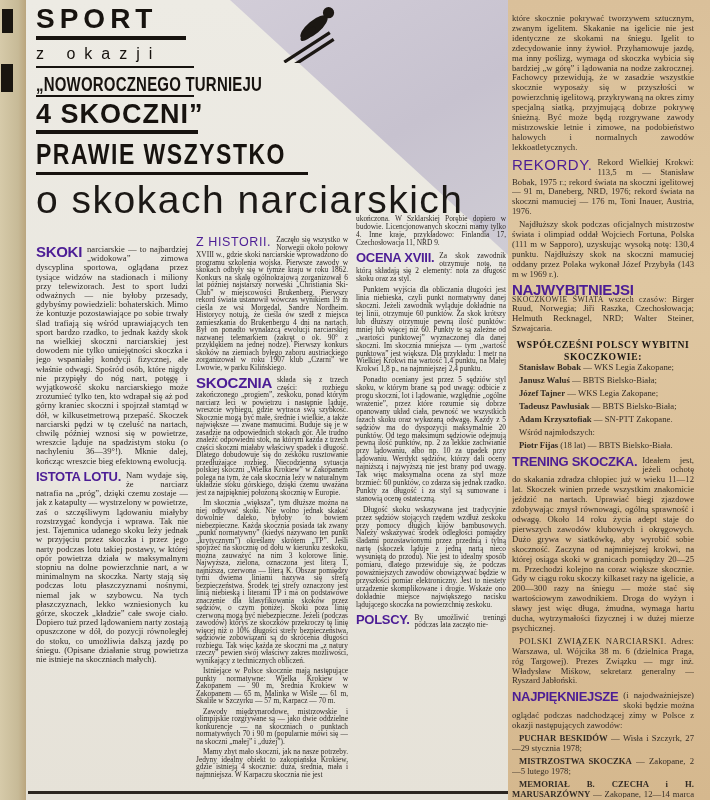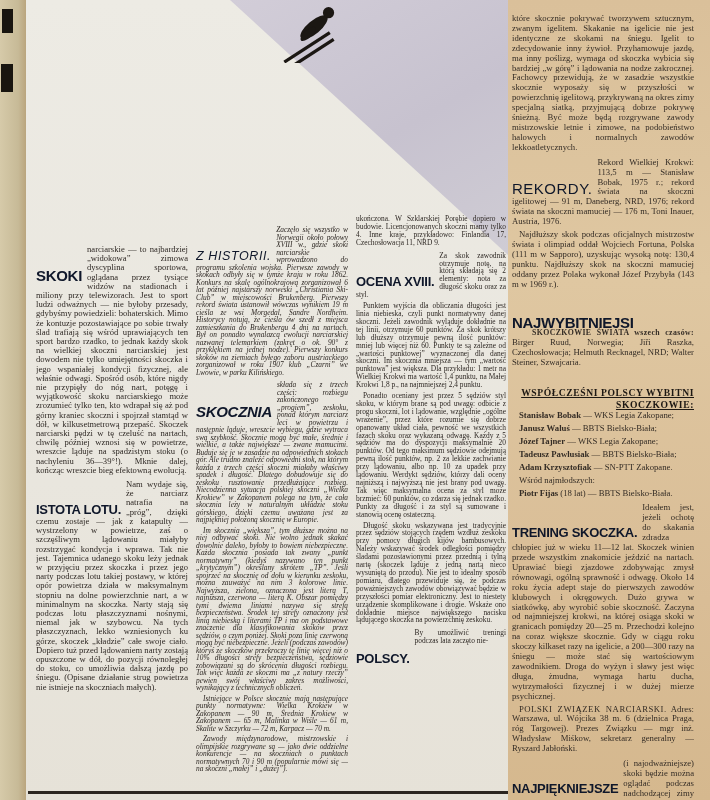--- a/index.html
+++ b/index.html
@@ -37,40 +37,40 @@
   .m-prawie{font-family:"Liberation Sans",sans-serif;font-weight:700;font-size:23px;
        letter-spacing:1.5px;line-height:26px;transform:scaleY(1.25);transform-origin:left top;
        display:inline-block;}
   .r5{width:272px;height:3px;margin:8px 0 4px;}
   .m-title{font-family:"Liberation Sans",sans-serif;font-weight:400;font-size:39px;
        letter-spacing:1.5px;line-height:42px;color:#1c1916;white-space:nowrap;}
 
   
   .col{position:absolute;text-align:justify;color:#2e2824;overflow:hidden;z-index:2;}
   .col1{left:36px;top:240px;width:152px;height:550px;font-size:8.6px;line-height:9.2px;}
-  .col2{left:196px;top:226px;width:152px;height:552px;font-size:7.4px;line-height:7.5px;font-style:italic;}
+  .col2{left:196px;top:236px;width:152px;height:552px;font-size:7.4px;line-height:7.5px;}
   .col3{left:356px;top:215px;width:150px;height:582px;font-size:7.4px;line-height:7.9px;}
   .rcol{left:512px;top:14px;width:182px;height:784px;font-size:8.7px;line-height:9.9px;
         color:#342c25;}
   .para{margin:0 0 3px;}
   .para.ind{text-indent:7px;}
   .sect{margin-top:5px;}
 
   
-  .rh{float:left;font-family:"Liberation Sans",sans-serif;font-weight:700;color:#0f172a;
-      margin-right:5px;letter-spacing:-0.3px;margin-top:24px;}
+  .rh{float:left;font-family:"Liberation Sans",sans-serif;font-weight:700;color:#4c1d95;
+      margin-right:5px;letter-spacing:-0.3px;}
   .rh1{font-size:15px;line-height:14px;}
   .rh2{font-size:13px;line-height:12px;}
   .rh-light{font-family:"Liberation Sans",sans-serif;font-weight:400;font-size:12.5px;
       line-height:12px;letter-spacing:0.6px;}
   .rh-rek{font-size:15px;line-height:14px;font-weight:400;letter-spacing:0.5px;}
   .rh-naj{font-size:15px;line-height:10px;}
-  .subcaps{font-weight:700;font-size:7.8px;letter-spacing:0.4px;margin-left:20px;}
+  .subcaps{font-weight:400;font-size:7.8px;letter-spacing:0.4px;}
   .blockhead{font-weight:700;font-size:9.6px;letter-spacing:0.6px;line-height:11.5px;
-      text-align:right;margin:19px 0 1px;color:#1d1813;text-decoration:underline;}
+      text-align:center;margin:5px 0 1px;color:#1d1813;}
   .inlinehead{font-weight:400;letter-spacing:0.5px;}
   b{font-weight:700;}
   .bottom-rule{position:absolute;left:28px;top:791px;width:480px;height:3px;
       background:#2c2620;z-index:2;}
 </style>
 </head>
 <body>
 
 <div class="sheet">
 
@@ -86,20 +86,33 @@
   <svg class="jumper" viewBox="0 0 64 60">
     <g fill="#1b1713">
       <rect x="-3" y="43" width="56" height="3.4" transform="rotate(-33 25 45)"></rect>
       <rect x="1" y="50" width="56" height="3.4" transform="rotate(-33 29 52)"></rect>
       <ellipse cx="32" cy="24" rx="17.5" ry="6.8" transform="rotate(-40 32 24)"></ellipse>
       <circle cx="47" cy="9" r="5.8"></circle>
       <ellipse cx="26" cy="31" rx="10" ry="4" transform="rotate(-42 26 31)"></ellipse>
     </g>
   </svg>
 
+  <div class="masthead">
+    <div class="m-sport">SPORT</div>
+    <div class="rule r1"></div>
+    <div class="m-okazji">z okazji</div>
+    <div class="rule r2"></div>
+    <div><span class="m-turniej">„NOWOROCZNEGO TURNIEJU</span></div>
+    <div class="rule r3"></div>
+    <div class="m-skoczni">4 SKOCZNI”</div>
+    <div class="rule r4"></div>
+    <div><span class="m-prawie">PRAWIE WSZYSTKO</span></div>
+    <div class="rule r5"></div>
+    <div class="m-title">o skokach narciarskich</div>
+  </div>
 
   <div class="col col1">
     <p class="para sect">
       <span class="rh rh1">SKOKI</span>
       <span>narciarskie — to najbardziej „widokowa” zimowa dyscyplina sportowa, oglądana przez tysiące widzów na stadionach i miliony przy telewizorach. Jest to sport ludzi odważnych — nie byłoby przesady, gdybyśmy powiedzieli: bohaterskich. Mimo że kontuzje pozostawiające po sobie trwały ślad trafiają się wśród uprawiających ten sport bardzo rzadko, to jednak każdy skok na wielkiej skoczni narciarskiej jest dowodem nie tylko umiejętności skoczka i jego wspaniałej kondycji fizycznej, ale właśnie odwagi. Spośród osób, które nigdy nie przypięły do nóg nart, potęgę i wyjątkowość skoku narciarskiego może zrozumieć tylko ten, kto wdrapał się aż pod górny kraniec skoczni i spojrzał stamtąd w dół, w kilkusetmetrową przepaść. Skoczek narciarski pędzi w tę czeluść na nartach, chwilę później wznosi się w powietrze, wreszcie ląduje na spadzistym stoku (o nachyleniu 36—39°!). Mknie dalej, kończąc wreszcie bieg efektowną ewolucją.</span>
     </p>
     <p class="para sect">
       <span class="rh rh2">ISTOTA LOTU.</span>
       <span>Nam wydaje się, że narciarz natrafia na „próg”, dzięki czemu zostaje — jak z katapulty — wystrzelony w powietrze, zaś o szczęśliwym lądowaniu miałyby rozstrzygać kondycja i wprawa. Tak nie jest. Tajemnica udanego skoku leży jednak w przyjęciu przez skoczka i przez jego narty podczas lotu takiej postawy, w której opór powietrza działa w maksymalnym stopniu na dolne powierzchnie nart, a w minimalnym na skoczka. Narty stają się podczas lotu płaszczyznami nośnymi, niemal jak w szybowcu. Na tych płaszczyznach, lekko wzniesionych ku górze, skoczek „kładzie” całe swoje ciało. Dopiero tuż przed lądowaniem narty zostają opuszczone w dół, do pozycji równoległej do stoku, co umożliwia dalszą jazdę po śniegu. (Opisane działanie strug powietrza nie istnieje na skoczniach małych).</span>
     </p>
@@ -108,22 +121,23 @@
   <div class="col col2">
     <p class="para">
       <span class="rh rh-light">Z HISTORII.</span>
       <span>Zaczęło się wszystko w Norwegii około połowy XVIII w., gdzie skoki narciarskie wprowadzono do programu szkolenia wojska. Pierwsze zawody w skokach odbyły się w tymże kraju w roku 1862. Konkurs na skalę ogólnokrajową zorganizował 6 lat później najstarszy norweski „Christiania Ski-Club” w miejscowości Brukenberg. Pierwszy rekord świata ustanowił wówczas wynikiem 19 m cieśla ze wsi Morgedal, Sandre Nordheim. Historycy notują, że cieśla ów szedł z miejsca zamieszkania do Brukenbergu 4 dni na nartach. Był on ponadto wynalazcą ewolucji narciarskiej nazwanej telemarkiem (zakręt o ok. 90° z przyklękiem na jednej nodze). Pierwszy konkurs skoków na ziemiach byłego zaboru austriackiego zorganizował w roku 1907 klub „Czarni” we Lwowie, w parku Kilińskiego.</span>
     </p>
     <p class="para sect">
       <span class="rh rh1">SKOCZNIA</span>
       <span>składa się z trzech części: rozbiegu zakończonego „progiem”, zeskoku, ponad którym narciarz leci w powietrzu i następnie ląduje, wreszcie wybiegu, gdzie wytraca swą szybkość. Skocznie mogą być małe, średnie i wielkie, a także największe — zwane mamucimi. Buduje się je w zasadzie na odpowiednich stokach gór. Ale trudno znaleźć odpowiedni stok, na którym każda z trzech części skoczni miałaby właściwy spadek i długość. Dlatego dobudowuje się do zeskoku rusztowanie przedłużające rozbieg. Niecodzienna sytuacja polskiej skoczni „Wielka Krokiew” w Zakopanem polega na tym, że cała skocznia leży w naturalnym układzie stoku górskiego, dzięki czemu uważana jest za najpiękniej położoną skocznię w Europie.</span>
     </p>
     <p class="para ind">Im skocznia „większa”, tym dłuższe można na niej odbywać skoki. Nie wolno jednak skakać dowolnie daleko, byłoby to bowiem niebezpieczne. Każda skocznia posiada tak zwany „punkt normatywny” (kiedyś nazywano ten punkt „krytycznym”) określany skrótem „TP”. Jeśli spojrzeć na skocznię od dołu w kierunku zeskoku, można zauważyć na nim 3 kolorowe linie. Najwyższa, zielona, oznaczona jest literą T, najniższa, czerwona — literą K. Obszar pomiędzy tymi dwiema liniami nazywa się strefą bezpieczeństwa. Środek tej strefy oznaczony jest linią niebieską i literami TP i ma on podstawowe znaczenie dla klasyfikowania skoków przez sędziów, o czym poniżej. Skoki poza linię czerwoną mogą być niebezpieczne. Jeżeli (podczas zawodów) któryś ze skoczków przekroczy tę linię więcej niż o 10% długości strefy bezpieczeństwa, sędziowie zobowiązani są do skrócenia długości rozbiegu. Tak więc każda ze skoczni ma „z natury rzeczy” pewien swój właściwy zakres możliwości, wynikający z technicznych obliczeń.</p>
-    <p class="para ind">Istniejące w Polsce skocznie mają następujące punkty normatywne: Wielka Krokiew w Zakopanem — 90 m, Średnia Krokiew w Zakopanem — 65 m, Malinka w Wiśle — 61 m, Skalite w Szczyrku — 72 m, Karpacz — 70 m.</p>
+    <p class="para ind">Istniejące w Polsce skocznie mają następujące punkty normatywne: Wielka Krokiew w Zakopanem — 90 m, Średnia Krokiew w Zakopanem — 65 m, Malinka w Wiśle — 61 m, Skalite w Szczyrku — 57 m, Karpacz — 70 m.</p>
     <p class="para ind">Zawody międzynarodowe, mistrzowskie i olimpijskie rozgrywane są — jako dwie oddzielne konkurencje — na skoczniach o punktach normatywnych 70 i 90 m (popularnie mówi się — na skoczni „małej” i „dużej”).</p>
+    <p class="para ind">Mamy zbyt mało skoczni, jak na nasze potrzeby. Jedyny idealny obiekt to zakopiańska Krokiew, gdzie istnieją 4 skocznie: duża, średnia, mała i najmniejsza. W Karpaczu skocznia nie jest</p>
   </div>
 
   <div class="col col3">
     <p class="para">ukończona. W Szklarskiej Porębie dopiero w budowie. Licencjonowanych skoczni mamy tylko 4. Inne kraje, przykładowo: Finlandia 17, Czechosłowacja 11, NRD 9.</p>
     <p class="para sect">
       <span class="rh rh2">OCENA XVIII.</span>
       <span>Za skok zawodnik otrzymuje notę, na którą składają się 2 elementy: nota za długość skoku oraz za styl.</span>
     </p>
     <p class="para ind">Punktem wyjścia dla obliczania długości jest linia niebieska, czyli punkt normatywny danej skoczni. Jeżeli zawodnik wyląduje dokładnie na tej linii, otrzymuje 60 punktów. Za skok krótszy lub dłuższy otrzymuje pewną ilość punktów: mniej lub więcej niż 60. Punkty te są zależne od „wartości punktowej” wyznaczonej dla danej skoczni. Im skocznia mniejsza — tym „wartość punktowa” jest większa. Dla przykładu: 1 metr na Wielkiej Krokwi ma wartość 1,4 punktu, na Małej Krokwi 1,8 p., na najmniejszej 2,4 punktu.</p>
     <p class="para ind">Ponadto oceniany jest przez 5 sędziów styl skoku, w którym brane są pod uwagę: odbicie z progu skoczni, lot i lądowanie, względnie „ogólne wrażenie”, przez które rozumie się dobrze opanowany układ ciała, pewność we wszystkich fazach skoku oraz wykazaną odwagę. Każdy z 5 sędziów ma do dyspozycji maksymalnie 20 punktów. Od tego maksimum sędziowie odejmują pewną ilość punktów, np. 2 za lekkie zachwianie przy lądowaniu, albo np. 10 za upadek przy lądowaniu. Werdykt sędziów, którzy dali oceny najniższą i najwyższą nie jest brany pod uwagę. Tak więc maksymalna ocena za styl może brzmieć: 60 punktów, co zdarza się jednak rzadko. Punkty za długość i za styl są sumowane i stanowią ocenę ostateczną.</p>

